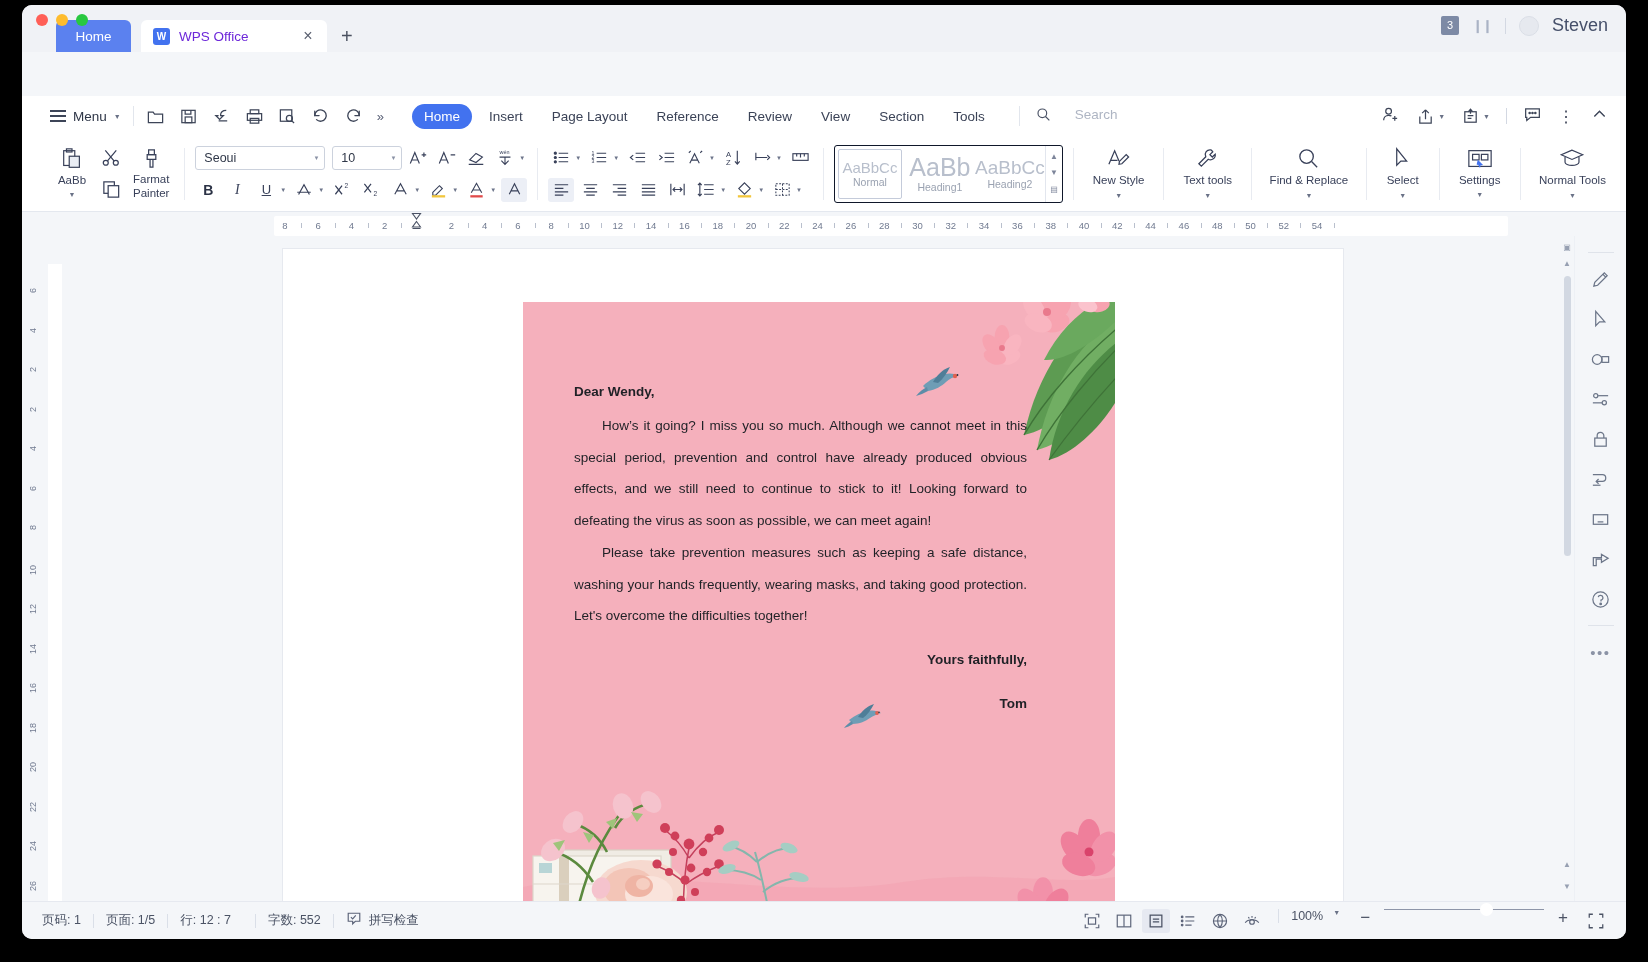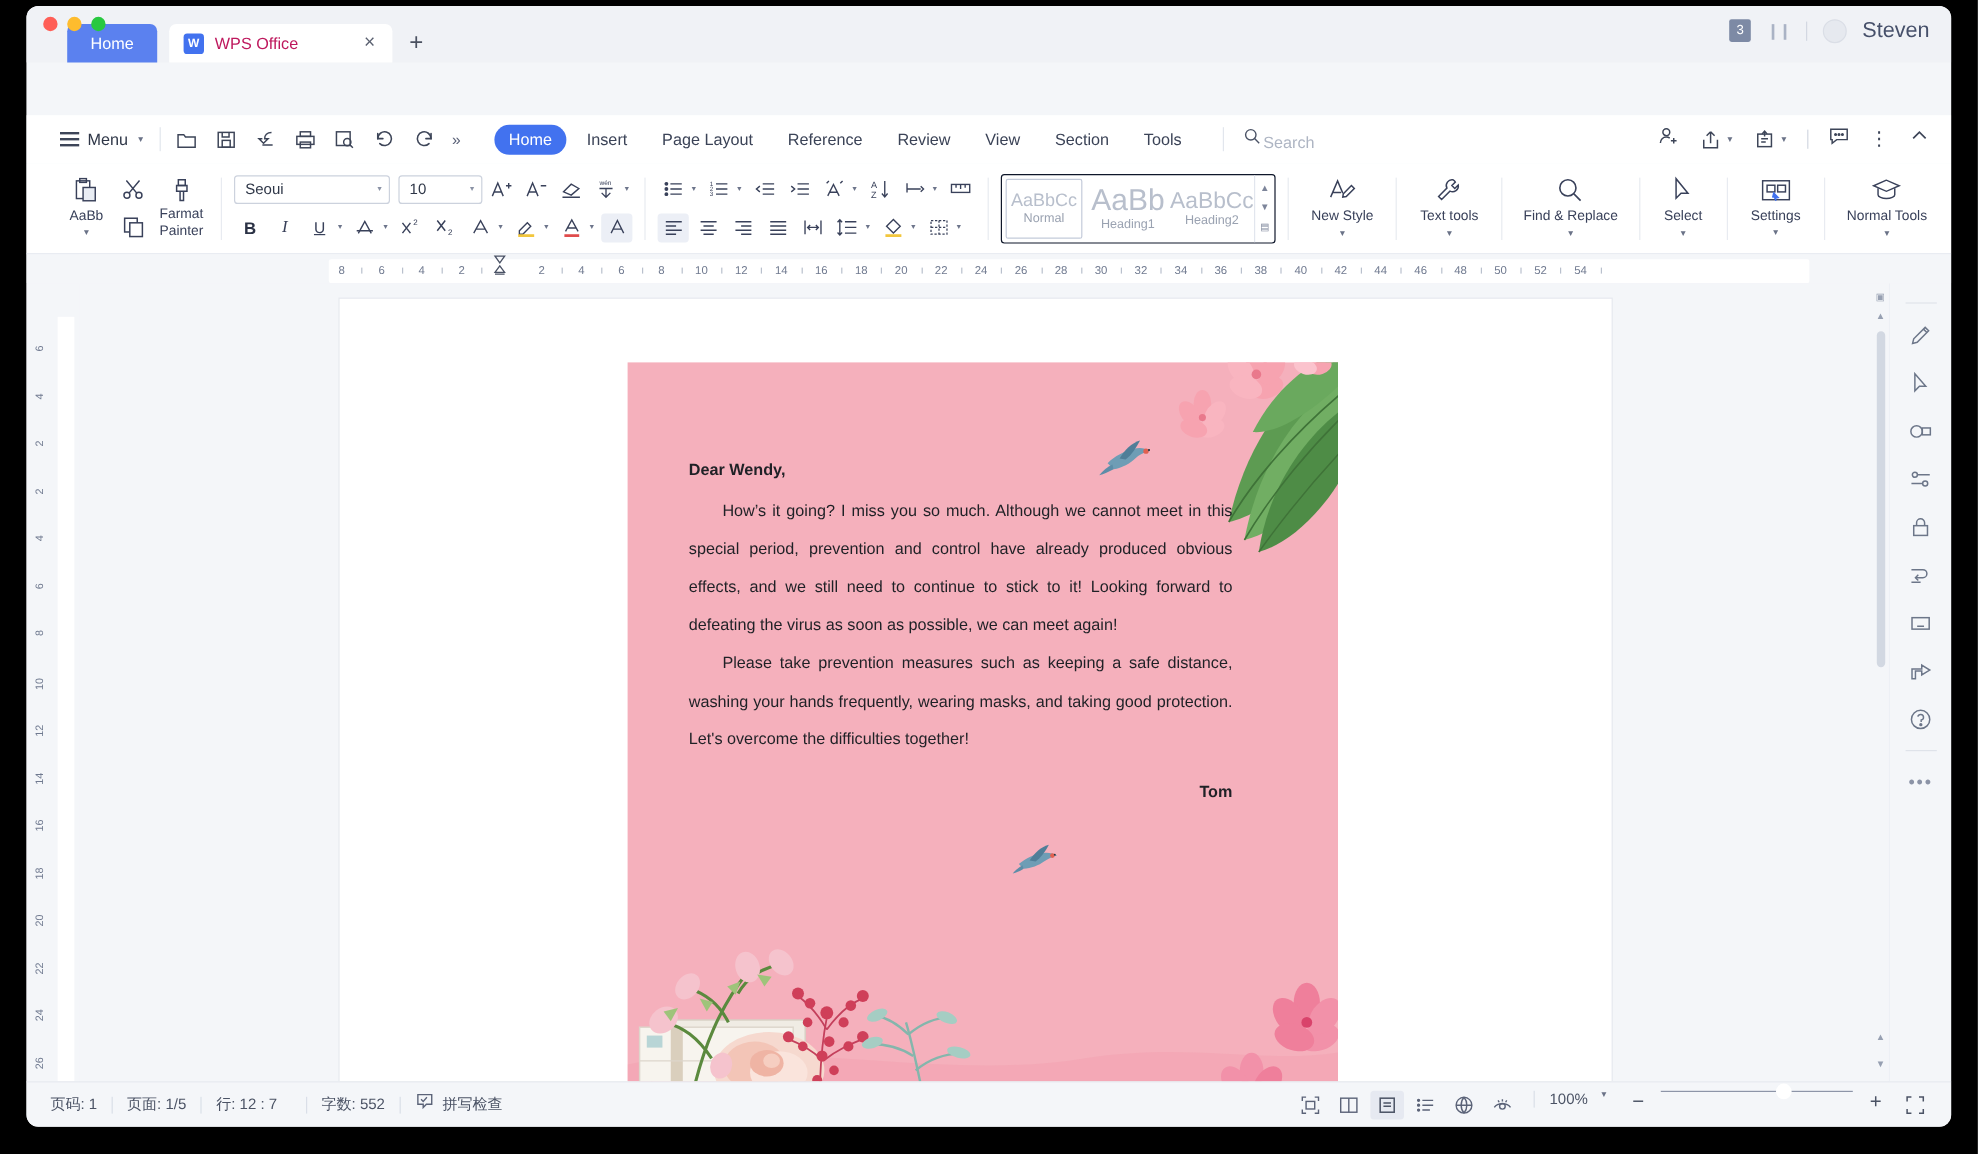--- a/index.html
+++ b/index.html
@@ -48,21 +48,21 @@
     display: flex; align-items: center;
     padding: 0 10px 0 12px; gap: 9px;
     border-radius: 6px 6px 0 0; position: relative;
   }
   .wps-icon {
     width: 17px; height: 17px; background: #4272ef;
     border-radius: 3px; color: #fff; font-size: 10px;
     display: flex; align-items: center; justify-content: center;
     font-weight: bold; flex: none;
   }
-  .doc-tab .title { font-size: 13.5px; color: #be185d; flex: 1; }
+  .doc-tab .title { font-size: 13.5px; color: #6d28d9; flex: 1; }
   .tab-close {
     font-size: 16px; color: #5a6070; line-height: 1;
     width: 18px; text-align: center; cursor: pointer;
   }
   .tab-plus {
     font-size: 20px; color: #4a5160; margin: 0 0 4px 14px;
     cursor: pointer; font-weight: 300;
   }
   .tabbar-right {
     position: absolute; right: 18px; top: 10px;
@@ -95,21 +95,21 @@
   .caret { font-size: 7px; color: #6a7287; }
   .sep { width: 1px; height: 20px; background: #e2e6ed; margin: 0 12px; }
   .qa-icons { display: flex; align-items: center; gap: 14px; }
   .qa-icons svg { display: block; cursor: pointer; }
   .ribbon-tabs { display: flex; align-items: center; gap: 5px; margin-left: 28px; }
   .rtab {
     font-size: 13.5px; color: #3b4357; padding: 5px 12px;
     border-radius: 13px; cursor: pointer; white-space: nowrap;
   }
   .rtab.active { background: #4272ef; color: #fff; }
-  .search-wrap { display: flex; align-items: flex-end; gap: 2px; margin-left: 22px; }
+  .search-wrap { display: flex; align-items: flex-start; gap: 24px; margin-left: 22px; }
   .search-input {
     border: none; outline: none; font-size: 13.5px;
     color: #2f3748; width: 200px; background: transparent;
     font-family: "Liberation Sans", sans-serif;
   }
   .search-input::placeholder { color: #aeb5c3; }
   .menurow-right {
     margin-left: auto; display: flex; align-items: center; gap: 16px;
   }
 
@@ -1023,20 +1023,21 @@
                 <ellipse cx="-15" cy="-6" rx="11" ry="17" fill="#f291a9" transform="rotate(288)"></ellipse>
                 <circle cx="0" cy="0" r="4" fill="#d9436b"></circle>
               </g>
             </g>
           </svg>
 
           <div class="letter-text">
             <div class="salute">Dear Wendy,</div>
             <p class="para">How’s it going? I miss you so much. Although we cannot meet in this special period, prevention and control have already produced obvious effects, and we still need to continue to stick to it! Looking forward to defeating the virus as soon as possible, we can meet again!</p>
             <p class="para">Please take prevention measures such as keeping a safe distance, washing your hands frequently, wearing masks, and taking good protection. Let's overcome the difficulties together!</p>
+            <div class="sign">Yours faithfully,</div>
             <div class="sign">Tom</div>
           </div>
         </div>
       </div>
     </div>
 
     <div class="scrollcol">
       <span class="sc-btn">▣</span>
       <span class="sc-btn">▲</span>
       <div class="sc-thumb"></div>

